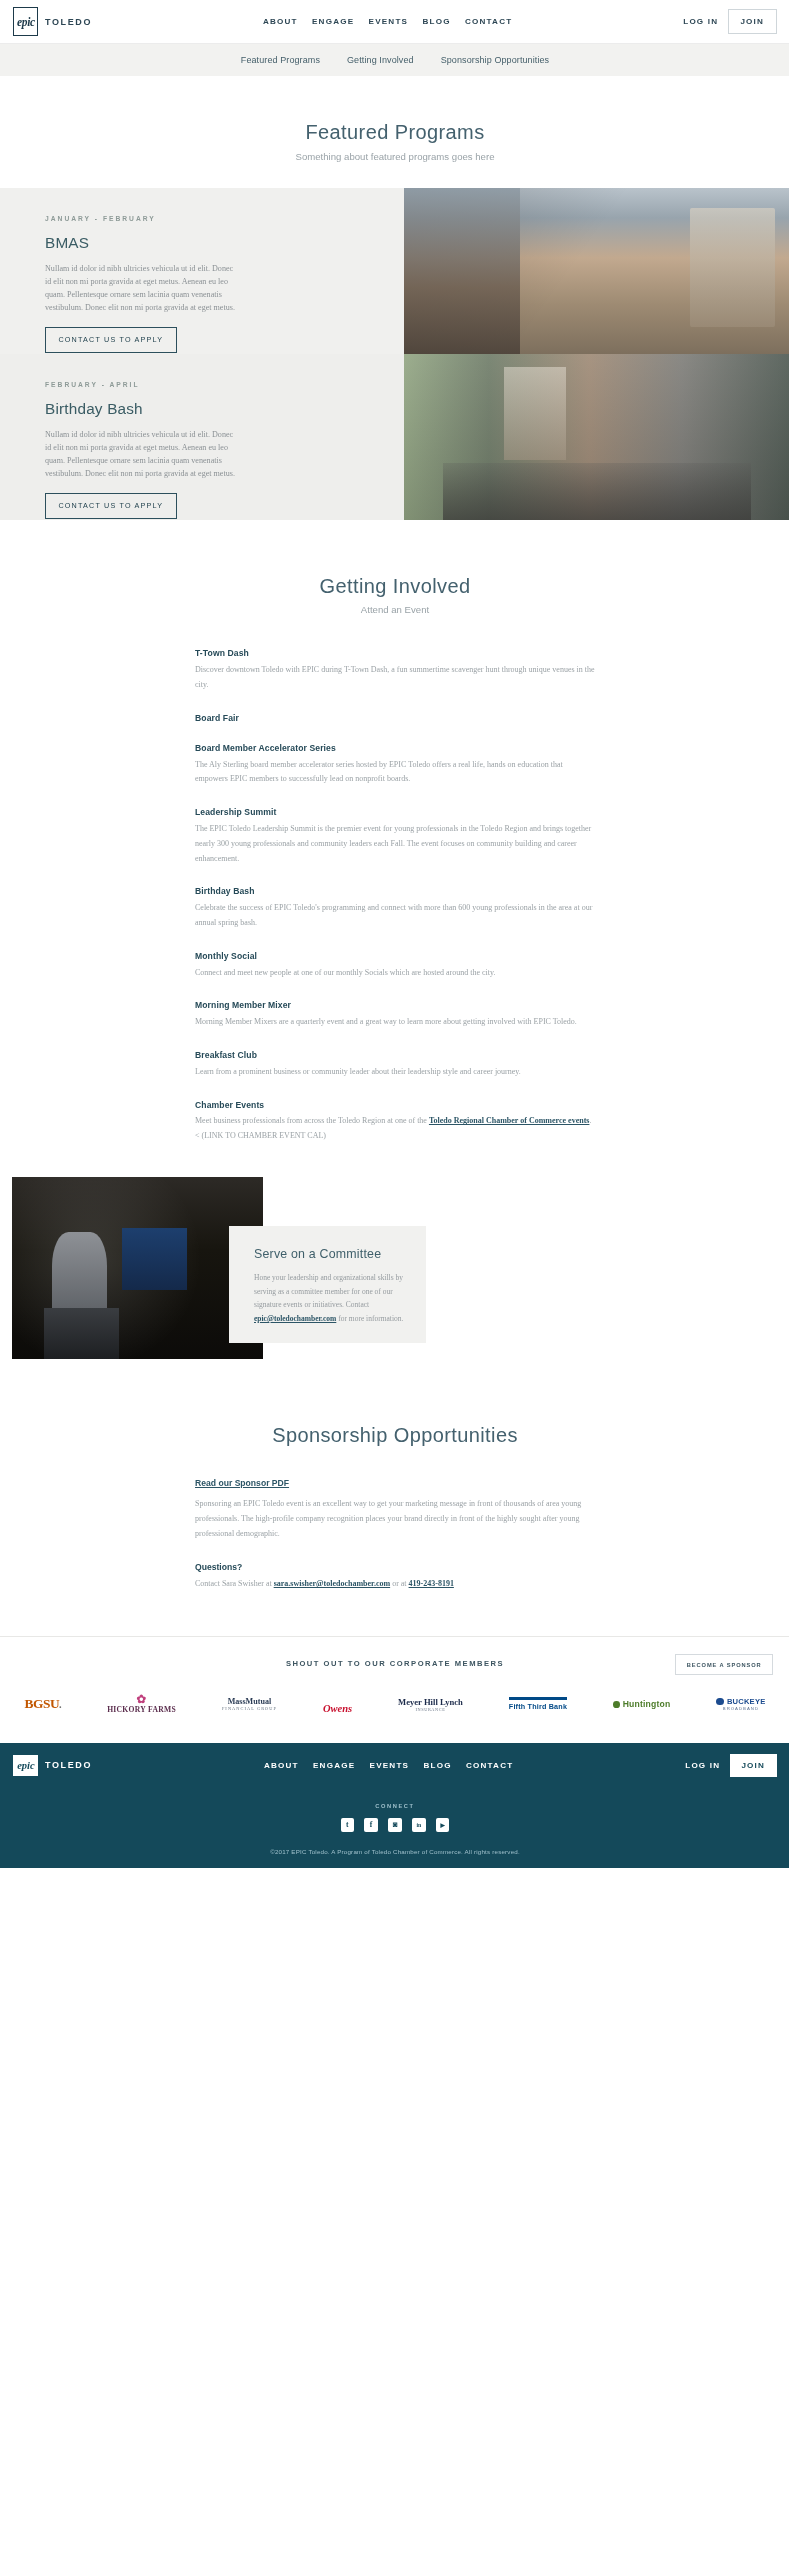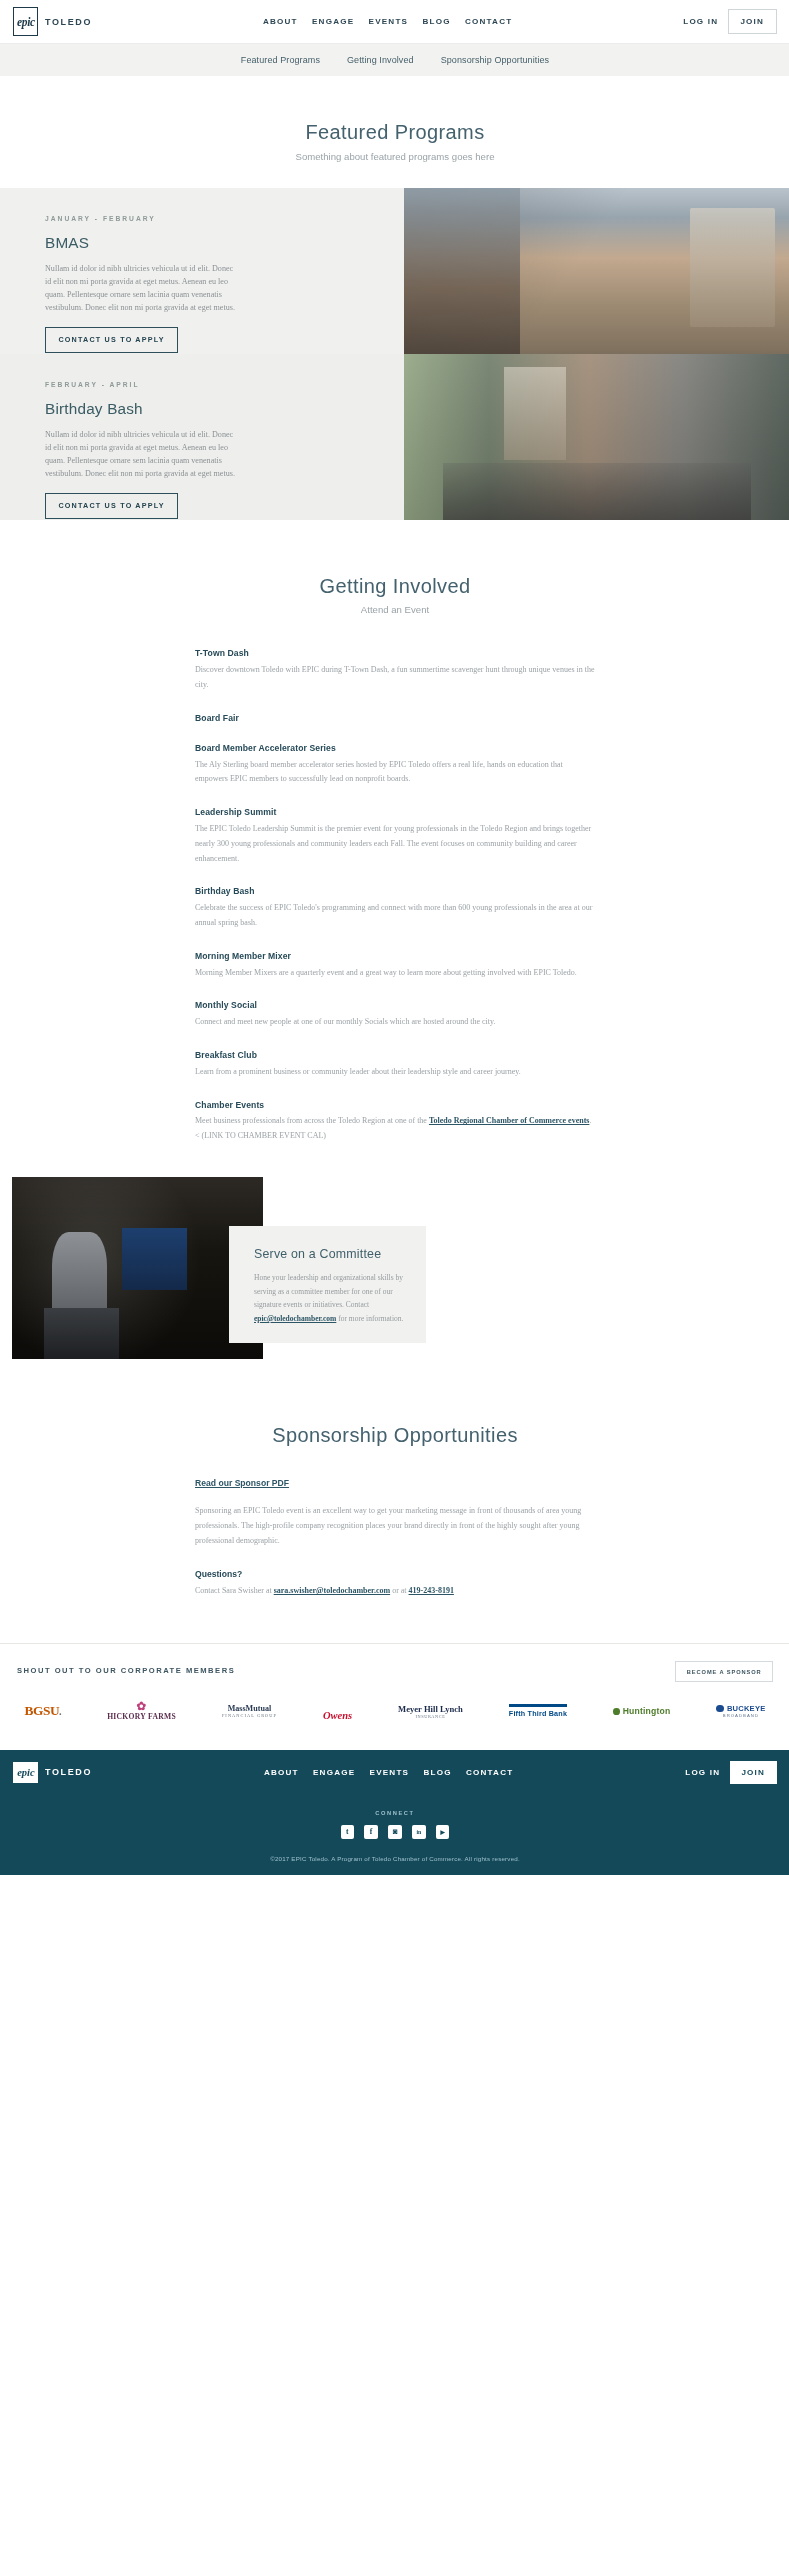--- a/index.html
+++ b/index.html
@@ -95,21 +95,21 @@
     margin-top: 12.4px; letter-spacing: 0.2px;
   }
   .card-body {
     font-family: "Liberation Serif", serif;
     font-size: 8.1px; line-height: 1.62; color: #8b9195;
     margin-top: 9.6px; max-width: 196px;
   }
   .card-btn {
     display: inline-block; margin-top: 12.4px;
     border: 1.4px solid #2c4f5c; background: transparent;
-    color: #23434f; font-size: 7.2px; font-weight: 700;
+    color: #23434f; font-size: 7.2px; font-weight: 400;
     letter-spacing: 1.2px; padding: 7.6px 12.4px; cursor: pointer;
   }
   .card-img { flex: 1; position: relative; overflow: hidden; }
 
   
   .photo-a {
     width: 100%; height: 100%;
     background:
       linear-gradient(125deg, rgba(0,0,0,.18), rgba(0,0,0,0) 45%),
       linear-gradient(180deg, #b9c3cb 0%, #98a4ad 18%, #c2a98f 42%, #9e8b73 70%, #7d6f5d 100%);
@@ -199,33 +199,33 @@
 
   
   .sponsor { padding-top: 51px; }
   .sponsor-body { width: 400px; margin: 25px auto 0; }
   .sponsor-link {
     font-size: 8.6px; font-weight: 700; color: #2c5566;
     text-decoration: underline; display: inline-block;
   }
   .sponsor-para {
     font-family: "Liberation Serif", serif;
-    font-size: 8px; line-height: 1.85; color: #9ba2a6; margin-top: 14px;
+    font-size: 8px; line-height: 1.85; color: #9ba2a6; margin-top: 7px;
   }
   .sponsor-q {
     font-size: 8.6px; font-weight: 700; color: #264a58; margin-top: 21px;
   }
   .sponsor-para a { color: #2c5566; font-weight: 700; text-decoration: underline; }
 
   
   .members {
     margin-top: 44px; border-top: 1px solid #e8e8e6;
     padding: 22px 17px 29px;
   }
-  .members-head { display: flex; align-items: center; position: relative; }
+  .members-head { display: flex; align-items: center; justify-content: center; position: relative; }
   .members-title {
     font-size: 7.6px; letter-spacing: 1.5px; font-weight: 700; color: #3d5561;
   }
   .become-btn {
     position: absolute; right: 0; top: -4.8px;
     border: 1px solid #d5dade; background: #fff;
     font-size: 5.7px; letter-spacing: 0.9px; font-weight: 700;
     color: #3d5561; padding: 6.7px 10.5px; cursor: pointer;
   }
   .logos {
@@ -380,27 +380,27 @@
         <div class="event-name">Leadership Summit</div>
         <div class="event-desc">The EPIC Toledo Leadership Summit is the premier event for young professionals in the Toledo Region and brings together nearly 300 young professionals and community leaders each Fall. The event focuses on community building and career enhancement.</div>
       </div>
 
       <div class="event">
         <div class="event-name">Birthday Bash</div>
         <div class="event-desc">Celebrate the success of EPIC Toledo's programming and connect with more than 600 young professionals in the area at our annual spring bash.</div>
       </div>
 
       <div class="event">
+        <div class="event-name">Monthly Social</div>
+        <div class="event-desc">Connect and meet new people at one of our monthly Socials which are hosted around the city.</div>
+      </div>
+
+      <div class="event">
         <div class="event-name">Morning Member Mixer</div>
         <div class="event-desc">Morning Member Mixers are a quarterly event and a great way to learn more about getting involved with EPIC Toledo.</div>
-      </div>
-
-      <div class="event">
-        <div class="event-name">Monthly Social</div>
-        <div class="event-desc">Connect and meet new people at one of our monthly Socials which are hosted around the city.</div>
       </div>
 
       <div class="event">
         <div class="event-name">Breakfast Club</div>
         <div class="event-desc">Learn from a prominent business or community leader about their leadership style and career journey.</div>
       </div>
 
       <div class="event">
         <div class="event-name">Chamber Events</div>
         <div class="event-desc">

